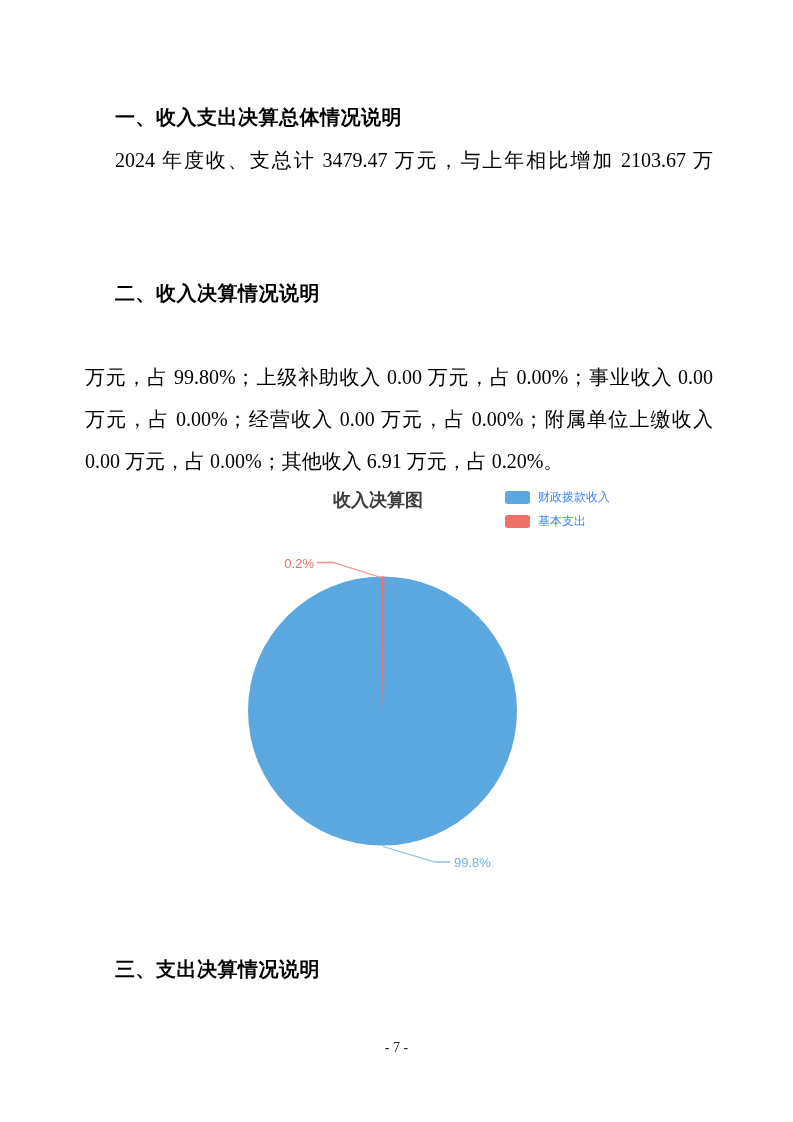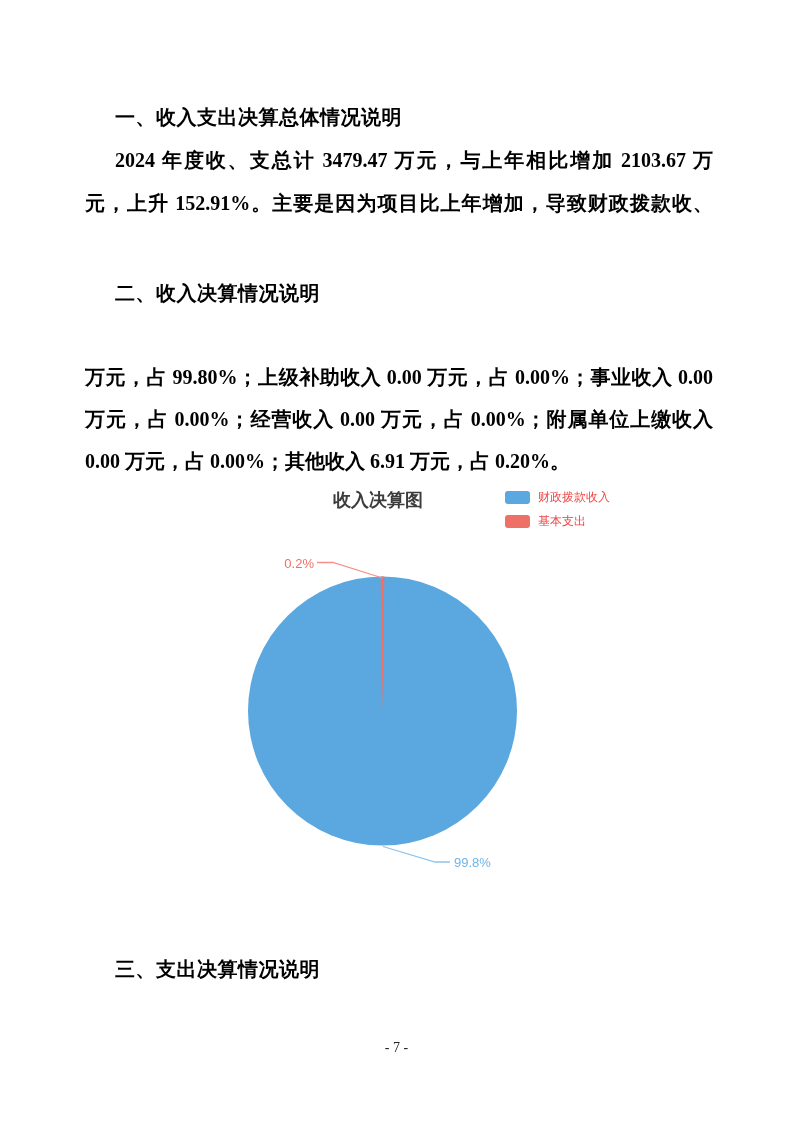--- a/index.html
+++ b/index.html
@@ -14,21 +14,20 @@
     color: #000000;
     padding-left: 24px;
   }
   .line {
     position: absolute;
     left: 85px;
     width: 628px;
     font-size: 20px;
     line-height: 26px;
     white-space: normal;
-    font-weight: bold;
   }
   .heading {
     font-family: "Liberation Sans", "DejaVu Sans", sans-serif;
     font-weight: bold;
     letter-spacing: 0.5px;
   }
   .indent { text-indent: 30px; }
   .jl { text-align: justify; text-align-last: justify; }
   .chart-title {
     position: absolute;
@@ -50,21 +49,21 @@
   }
   .legend-swatch {
     width: 25px;
     height: 13px;
     border-radius: 3px;
     flex: 0 0 auto;
   }
   .legend-label {
     font-family: Liberation Sans, sans-serif;
     font-size: 12px;
-    color: #ef4444;
+    color: #3b82f6;
     margin-left: 8px;
     line-height: 13px;
   }
   .pie-svg {
     position: absolute;
     left: 230px;
     top: 545px;
     width: 330px;
     height: 335px;
   }
@@ -82,21 +81,20 @@
     color: #222222;
   }
 </style>
 </head>
 <body>
 
 <div class="page">
 
   <div class="line heading indent" style="top:104px">一、收入支出决算总体情况说明</div>
   <div class="line indent jl" style="top:147px">2024 年度收、支总计 3479.47 万元，与上年相比增加 2103.67 万</div>
-  <div class="line jl" style="top:190px">元，上升 152.91%。主要是因为项目比上年增加，导致财政拨款收、</div>
 
   <div class="line heading indent" style="top:280px">二、收入决算情况说明</div>
   <div class="line jl" style="top:364px">万元，占 99.80%；上级补助收入 0.00 万元，占 0.00%；事业收入 0.00</div>
   <div class="line jl" style="top:406px">万元，占 0.00%；经营收入 0.00 万元，占 0.00%；附属单位上缴收入</div>
   <div class="line" style="top:448px">0.00 万元，占 0.00%；其他收入 6.91 万元，占 0.20%。</div>
 
   <div class="chart-title" style="color: rgb(60, 60, 60);">收入决算图</div>
 
   <div class="legend">
     <div class="legend-item">

